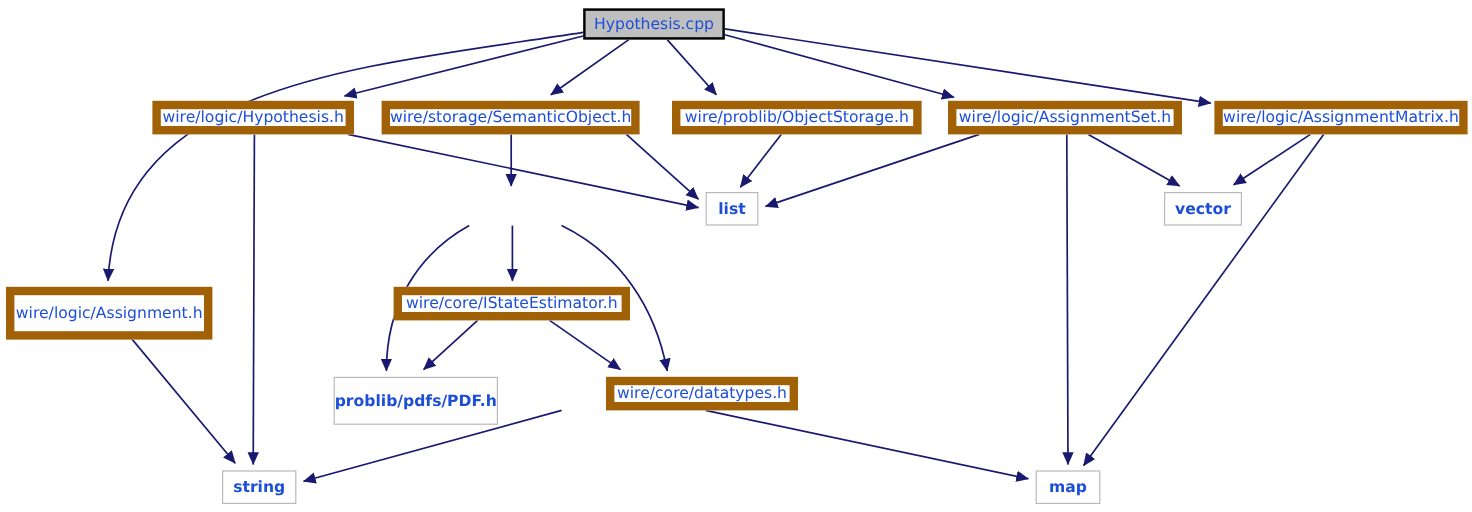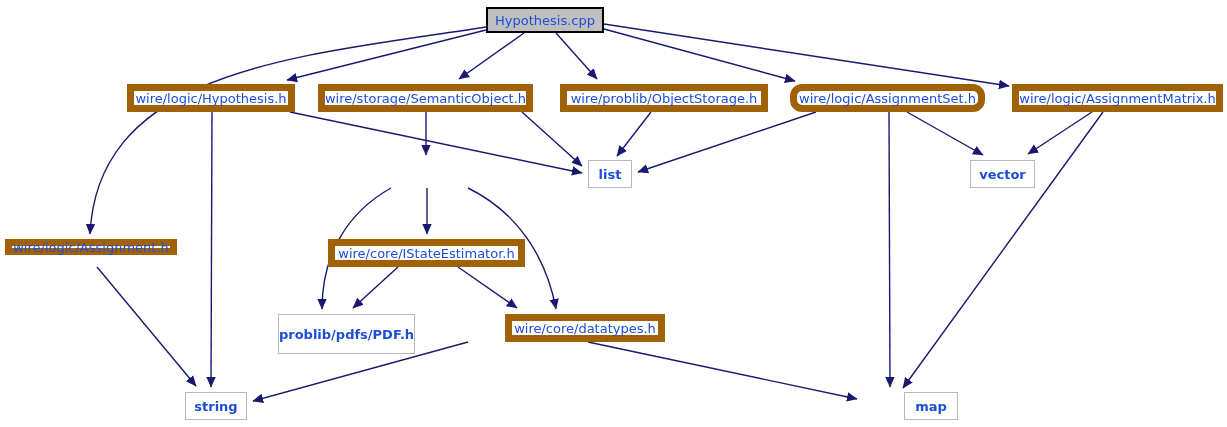--- a/index.html
+++ b/index.html
@@ -63,24 +63,24 @@
         <path class="edge" d="M97,267 L196,386" stroke="#191970" marker-end="url(#arrowhead)"></path>
         <path class="edge" d="M468,342 L253,401" stroke="#191970" marker-end="url(#arrowhead)"></path>
         <path class="edge" d="M588,342 L857,399" stroke="#191970" marker-end="url(#arrowhead)"></path>
       </g>
   </svg>
   <div id="node-layer">
       <div class="node source" style="left: 486px; top: 7px; width: 118px; height: 26px;">Hypothesis.cpp</div>
       <div class="node project" style="left: 127px; top: 84px; width: 168px; height: 28px;">wire/logic/Hypothesis.h</div>
       <div class="node project" style="left: 318px; top: 84px; width: 215px; height: 28px;">wire/storage/SemanticObject.h</div>
       <div class="node project" style="left: 560px; top: 84px; width: 208px; height: 28px;">wire/problib/ObjectStorage.h</div>
-      <div class="node project" style="left: 790px; top: 84px; width: 195px; height: 28px; border-radius: 12px;">wire/logic/AssignmentSet.h</div>
+      <div class="node project" style="left: 790px; top: 84px; width: 195px; height: 28px;">wire/logic/AssignmentSet.h</div>
       <div class="node project" style="left: 1012px; top: 84px; width: 211px; height: 28px;">wire/logic/AssignmentMatrix.h</div>
       <div class="node system" style="left: 588px; top: 160px; width: 44px; height: 28px;">list</div>
       <div class="node system" style="left: 970px; top: 160px; width: 65px; height: 28px;">vector</div>
-      <div class="node project" style="left: 5px; top: 239px; width: 172px; height: 16px;">wire/logic/Assignment.h</div>
+      <div class="node project" style="left: 5px; top: 239px; width: 172px; height: 44px;">wire/logic/Assignment.h</div>
       <div class="node project" style="left: 328px; top: 239px; width: 197px; height: 28px;">wire/core/IStateEstimator.h</div>
       <div class="node system" style="left: 278px; top: 314px; width: 137px; height: 40px;">problib/pdfs/PDF.h</div>
       <div class="node project" style="left: 463px; top: 314px; width: 160px; height: 28px; margin-left: 42px;">wire/core/datatypes.h</div>
       <div class="node system" style="left: 185px; top: 392px; width: 62px; height: 28px;">string</div>
-      <div class="node system" style="left: 863px; top: 392px; width: 54px; height: 28px; margin-left: 41px;">map</div>
+      <div class="node system" style="left: 863px; top: 392px; width: 54px; height: 28px;">map</div>
     </div>
 </div>
 
 </body></html>

